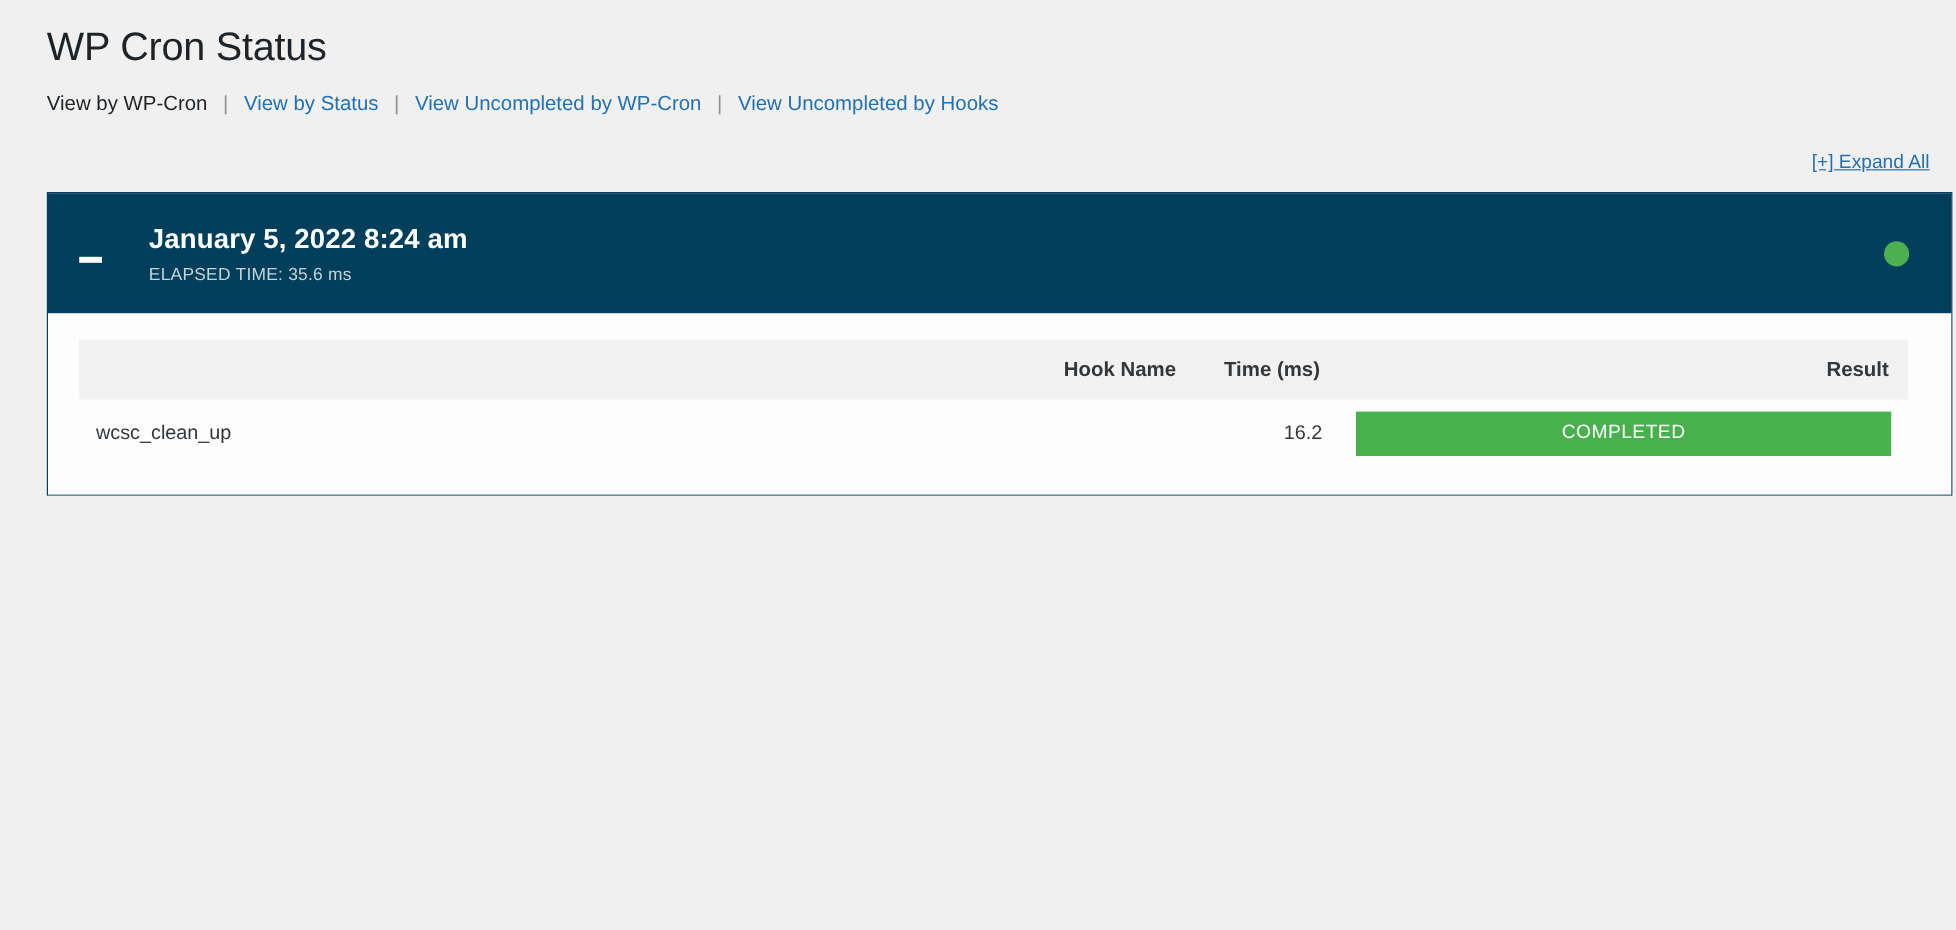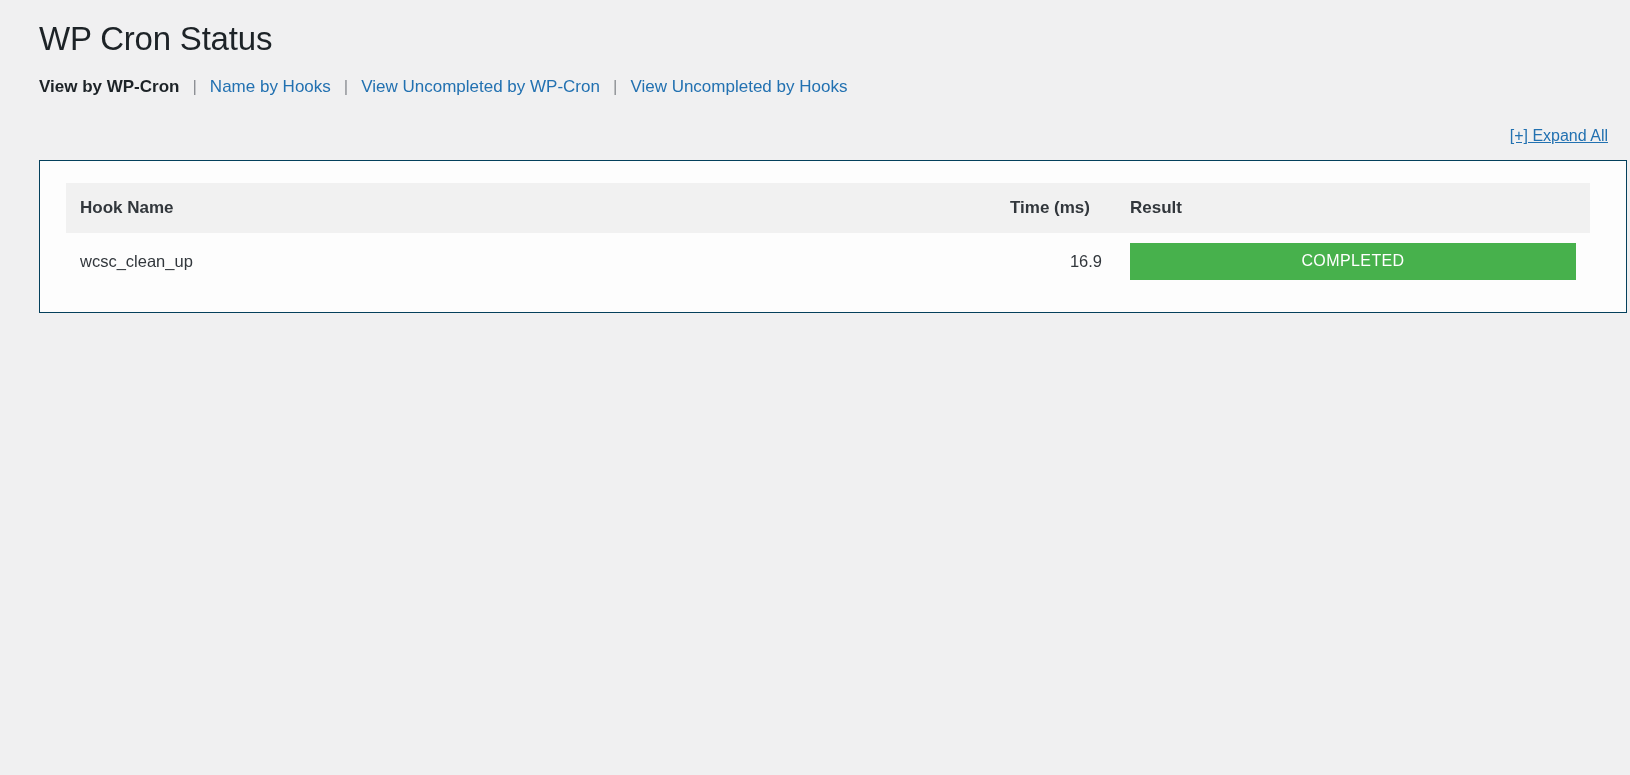--- a/index.html
+++ b/index.html
@@ -42,21 +42,21 @@
     font-size: 17px;
     flex-wrap: nowrap;
   }
   .subnav-item {
     color: #2271b1;
     text-decoration: none;
     white-space: nowrap;
   }
   .subnav-item.active {
     color: #1d2327;
-    font-weight: 700;
+    font-weight: 400;
   }
   .subnav-sep {
     color: #8c8f94;
     padding: 0 13px;
     font-weight: 300;
   }
 
   
   .description {
     font-size: 16.5px;
@@ -143,21 +143,21 @@
   table.hooks {
     width: 100%;
     border-collapse: collapse;
     table-layout: fixed;
   }
   table.hooks thead th {
     background: #f1f1f1;
     font-size: 17px;
     font-weight: 700;
     color: #32373c;
-    text-align: left;
+    text-align: right;
     padding: 14px 16px 14px 14px;
     height: 50px;
     vertical-align: middle;
   }
   th.col-hook { width: 930px; }
   th.col-time { width: 120px; text-align: right; padding-right: 18px; }
   th.col-result { width: auto; text-align: left; padding-left: 17px; }
 
   table.hooks tbody td {
     font-size: 16.5px;
@@ -199,48 +199,58 @@
 </head>
 <body>
 
 <div class="page">
 
   <h1 class="page-title">WP Cron Status</h1>
 
   <div class="subnav">
     <a class="subnav-item active" href="#">View by WP-Cron</a>
     <span class="subnav-sep">|</span>
-    <a class="subnav-item" href="#">Name by Hooks</a>
+    <a class="subnav-item" href="#">View by Status</a>
     <span class="subnav-sep">|</span>
     <a class="subnav-item" href="#">View Uncompleted by WP-Cron</a>
     <span class="subnav-sep">|</span>
     <a class="subnav-item" href="#">View Uncompleted by Hooks</a>
   </div>
 
 
   <div class="expand-row">
     <a class="expand-all" href="#">[+] Expand All</a>
   </div>
 
   <div class="cron-panel">
 
+    <div class="cron-header" style="background: rgb(2, 63, 91);">
+      <span class="collapse-toggle">
+        <span class="bar"></span>
+      </span>
+      <div class="cron-header-text">
+        <div class="cron-date">January 5, 2022 8:24 am</div>
+        <div class="cron-elapsed">ELAPSED TIME: 35.6 ms</div>
+      </div>
+      <span class="status-dot" style="background: rgb(76, 175, 80);"></span>
+    </div>
 
     <div class="cron-body">
       <table class="hooks">
         <thead>
           <tr>
             <th class="col-hook">Hook Name</th>
             <th class="col-time">Time (ms)</th>
             <th class="col-result">Result</th>
           </tr>
         </thead>
         <tbody>
           <tr>
             <td class="cell-hook">wcsc_clean_up</td>
-            <td class="cell-time">16.9</td>
+            <td class="cell-time">16.2</td>
             <td class="cell-result">
               <span class="result-badge" style="background: rgb(71, 177, 76);">COMPLETED</span>
             </td>
           </tr>
         </tbody>
       </table>
     </div>
 
   </div>
 

